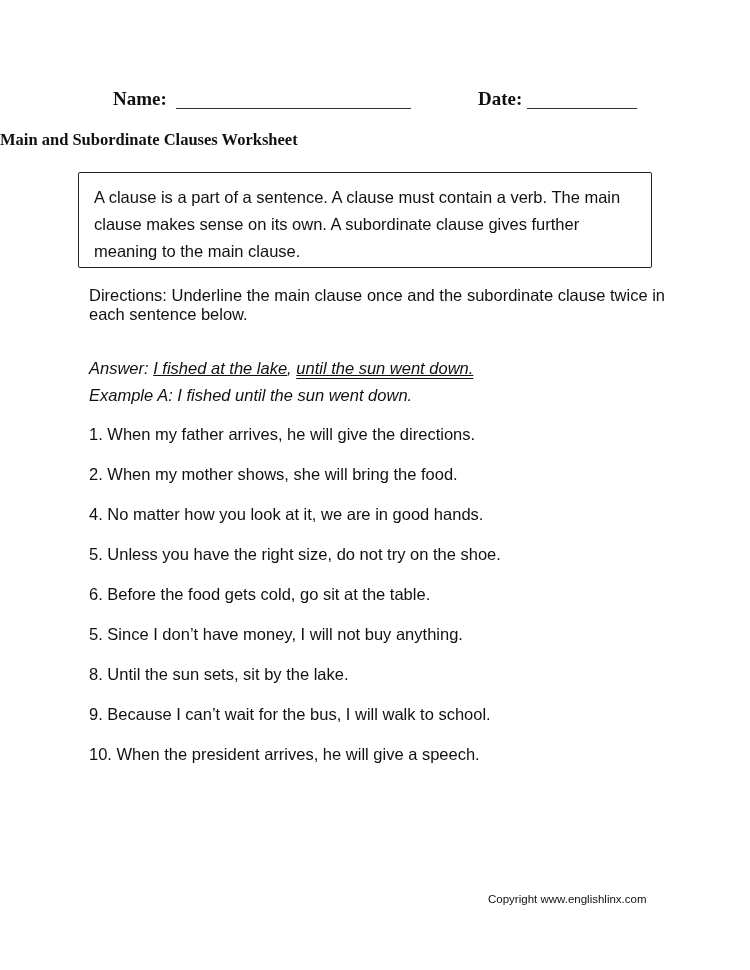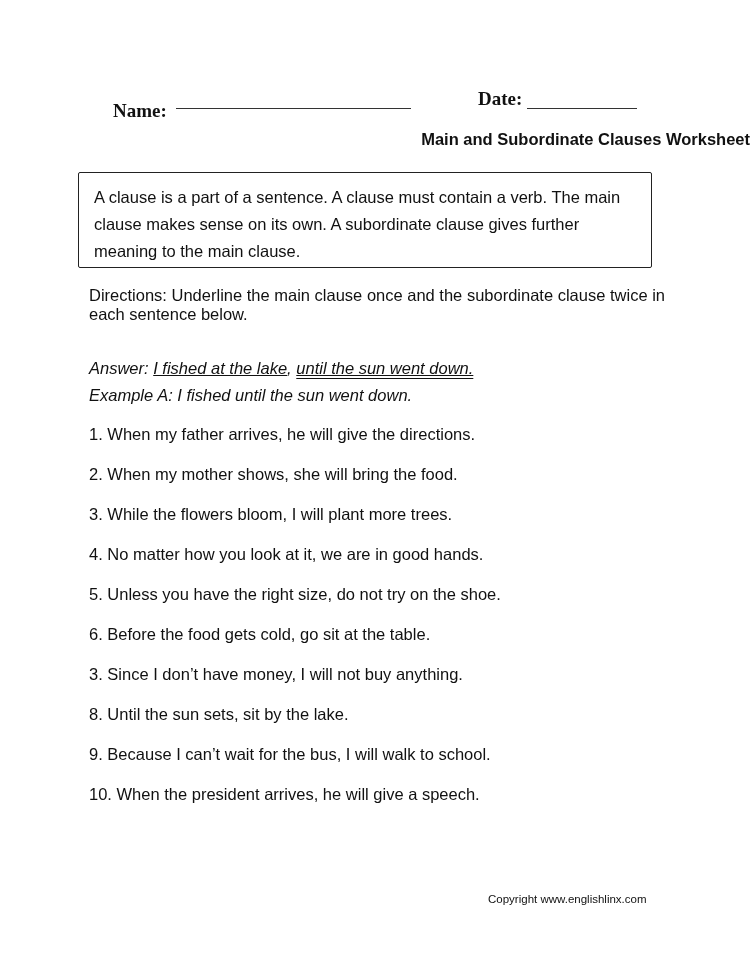--- a/index.html
+++ b/index.html
@@ -1,26 +1,26 @@
 <!DOCTYPE html>
 <html><head>
 <meta charset="utf-8">
 <style>
   html, body { margin: 0; padding: 0; background: #ffffff; }
   body { width: 750px; height: 970px; position: relative; overflow: hidden; color: #111; }
   .serif { font-family: "Liberation Serif", "DejaVu Serif", serif; }
   .sans { font-family: "Liberation Sans", "DejaVu Sans", sans-serif; }
 
   .header-row { position: absolute; top: 88px; left: 113px; width: 530px; height: 26px; font-weight: bold; font-size: 19px; }
-  .name-label { position: absolute; left: 0; top: 12px; text-align: center; }
+  .name-label { position: absolute; left: 0; top: 0; text-align: center; }
   .name-line { position: absolute; left: 63px; top: 20px; width: 235px; border-bottom: 1.5px solid #333; }
   .date-label { position: absolute; left: 365px; top: 0; }
   .date-line { position: absolute; left: 414px; top: 20px; width: 110px; border-bottom: 1.5px solid #333; }
 
-  .title { position: absolute; top: 130px; left: 0; width: 750px; text-align: right; font-weight: bold; font-size: 16.5px; }
+  .title { position: absolute; top: 130px; left: 0; width: 750px; text-align: left; font-weight: bold; font-size: 16.5px; font-family: Liberation Serif, serif; }
 
   .def-box { position: absolute; top: 172px; left: 78px; width: 574px; height: 96px; border: 1.5px solid #222; border-radius: 2px; box-sizing: border-box; padding: 11px 14px 0 15px; font-size: 16.5px; line-height: 27px; }
 
   .directions { position: absolute; top: 286px; left: 89px; width: 600px; font-size: 16.5px; line-height: 19px; }
   .example { position: absolute; top: 355px; left: 89px; width: 600px; font-size: 16.5px; line-height: 27px; font-style: italic; }
   .u1 { text-decoration: underline; }
   .u2 { text-decoration: underline double; }
 
   .questions { position: absolute; top: 422px; left: 89px; width: 620px; margin: 0; padding: 0; list-style: none; font-size: 16.5px; }
   .questions li { height: 40px; line-height: 24px; }
@@ -46,23 +46,22 @@
 <div class="directions sans">Directions: Underline the main clause once and the subordinate clause twice in each sentence below.</div>
 
 <div class="example sans">
   <div><span>Answer: </span><span class="u1">I fished at the lake</span><span>, </span><span class="u2">until the sun went down.</span></div>
   <div>Example A: I fished until the sun went down.</div>
 </div>
 
 <ul class="questions sans">
   <li>1. When my father arrives, he will give the directions.</li>
   <li>2. When my mother shows, she will bring the food.</li>
-  <li>3. While the flowers bloom, I will plant more trees.</li>
   <li>4. No matter how you look at it, we are in good hands.</li>
   <li>5. Unless you have the right size, do not try on the shoe.</li>
   <li>6. Before the food gets cold, go sit at the table.</li>
-  <li>3. Since I don’t have money, I will not buy anything.</li>
+  <li>5. Since I don’t have money, I will not buy anything.</li>
   <li>8. Until the sun sets, sit by the lake.</li>
   <li>9. Because I can’t wait for the bus, I will walk to school.</li>
   <li>10. When the president arrives, he will give a speech.</li>
 </ul>
 
 <div class="copyright sans">Copyright www.englishlinx.com</div>
 
 </body></html>

